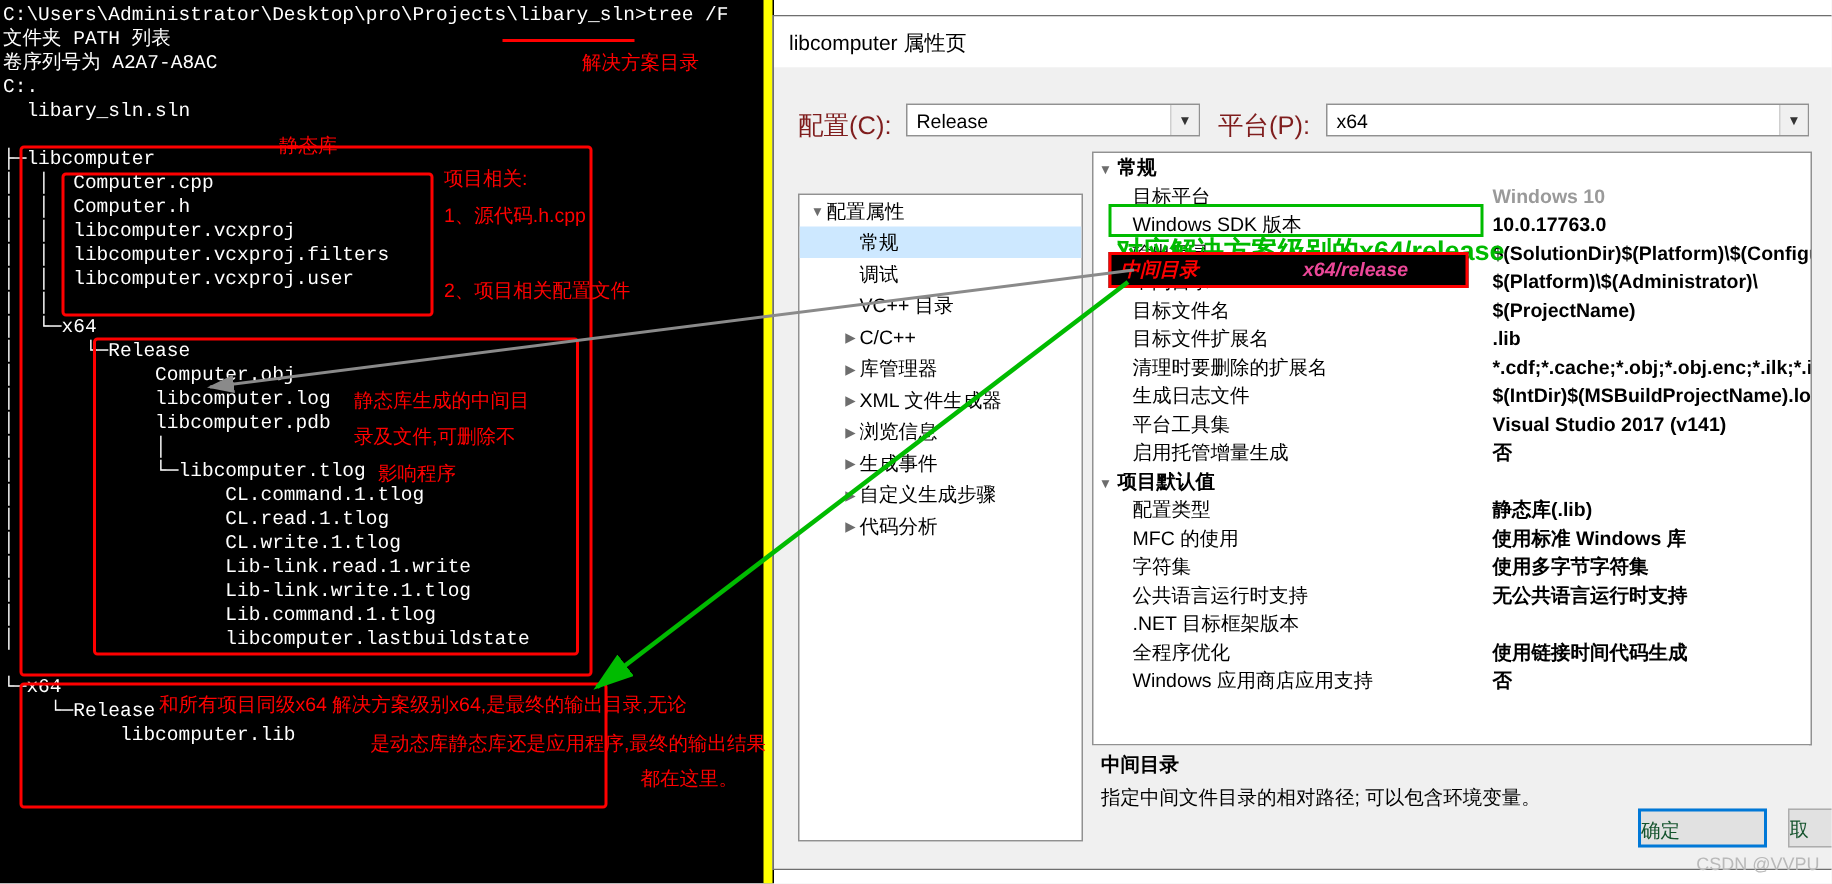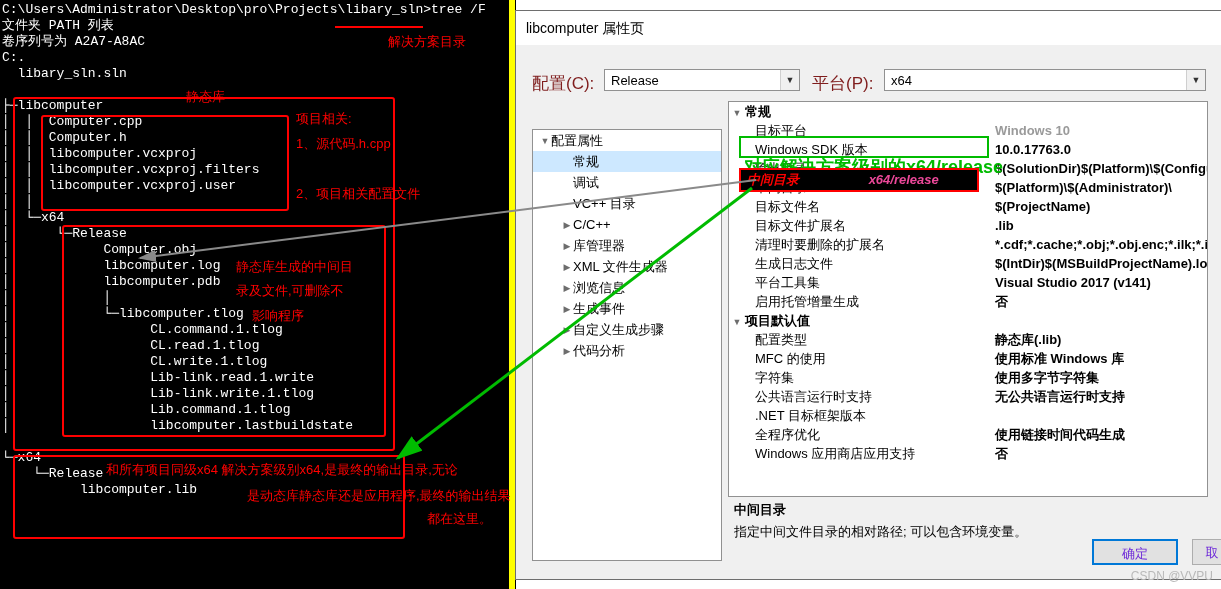--- a/index.html
+++ b/index.html
@@ -90,22 +90,22 @@
   .ghdr .tw { display:inline-block; width:16px; text-align:center; font-size:9px; color:#6d6d6d;}
 
   #descpane {
     position:absolute; left:212px; top:452px; width:478px; height:60px;
     background:#f0f0f0;
   }
   #descpane .dtitle { font-size:13px; font-weight:bold; color:#000; margin:4px 0 4px 6px;}
   #descpane .dtext  { font-size:13px; color:#000; margin-left:6px;}
 
   .btn {
-    position:absolute; height:26px; line-height:26px; text-align:center;
-    font-size:13px; background:#e1e1e1; border:1px solid #adadad; color:#6d28d9;
+    position:absolute; height:26px; line-height:26px; text-align:left;
+    font-size:13px; background:#e1e1e1; border:1px solid #adadad; color:#14532d;
     box-sizing:border-box;
   }
   .btn.primary { border:2px solid #0078d7; background:#e1e1e1; }
 
   
   .greenbox { position:absolute; border:2px solid #00bb00; pointer-events:none;}
   .greentext { position:absolute; color:#00bb00; font-size:18px; white-space:nowrap; font-weight:bold;}
   .redfill {
     position:absolute; background:#000000; border:2px solid #ff0000;
     color:#ff0000; font-size:13px; font-weight:bold; font-style:italic;

